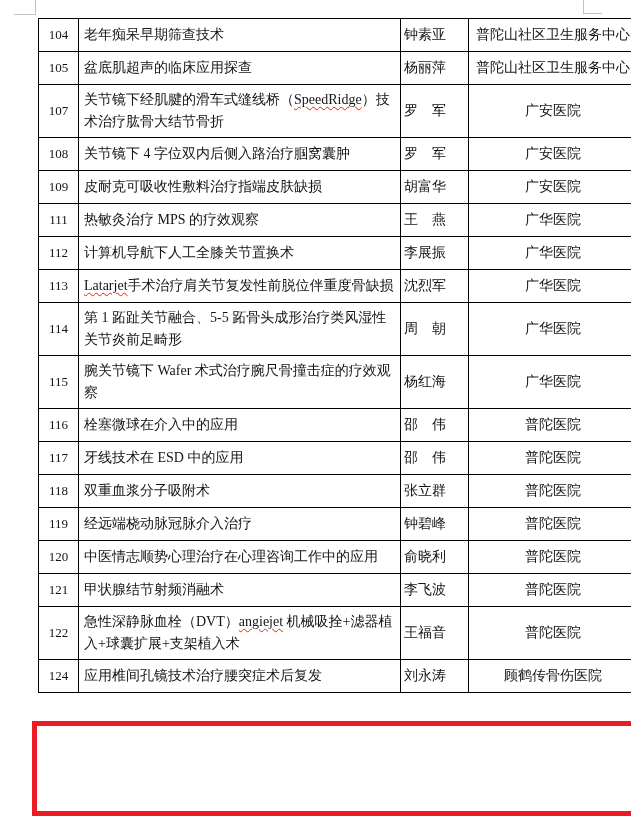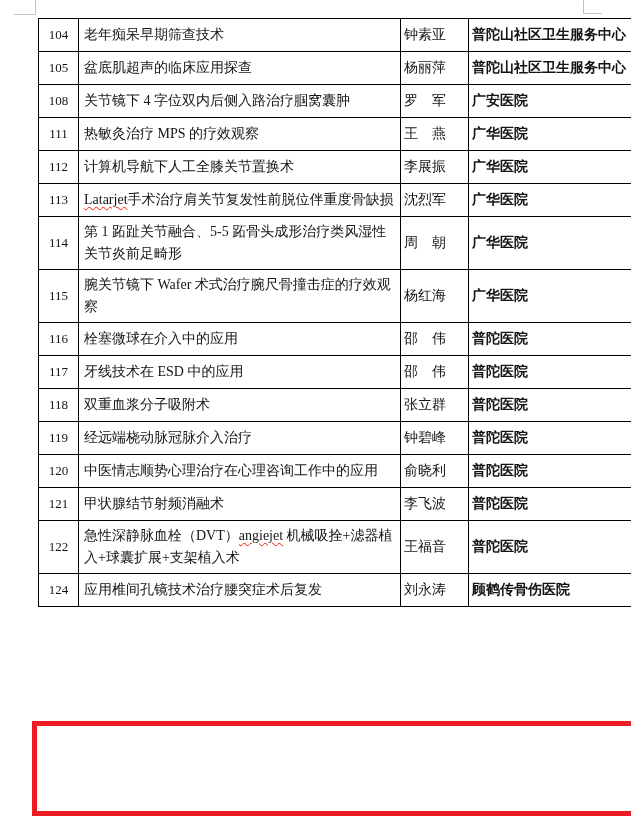--- a/index.html
+++ b/index.html
@@ -47,21 +47,21 @@
     color: #141414;
     line-height: 22px;
     padding: 4px 3px;
     vertical-align: middle;
     overflow: hidden;
     word-break: break-all;
   }
   td.c-num  { text-align: center; font-size: 13px; }
   td.c-title{ text-align: left; padding-left: 5px; padding-right: 6px; }
   td.c-name { text-align: left; }
-  td.c-hosp { text-align: left; font-weight: bold; }
+  td.c-hosp { text-align: center; }
   .sp {
     text-decoration: underline wavy #ff1a00;
     text-decoration-thickness: 1px;
     text-underline-offset: 2px;
   }
   .highlight-box {
     position: absolute;
     border: 5px solid #ed1c24;
     box-sizing: border-box;
     display: none;
@@ -89,23 +89,35 @@
           <td class="c-name">钟素亚</td>
           <td class="c-hosp">普陀山社区卫生服务中心</td>
         </tr>
         <tr>
           <td class="c-num">105</td>
           <td class="c-title"><span>盆底肌超声的临床应用探查</span></td>
           <td class="c-name">杨丽萍</td>
           <td class="c-hosp">普陀山社区卫生服务中心</td>
         </tr>
         <tr>
+          <td class="c-num">107</td>
+          <td class="c-title"><span>关节镜下经肌腱的滑车式缝线桥（</span><span class="sp">SpeedRidge</span><span>）技术治疗肱骨大结节骨折</span></td>
+          <td class="c-name">罗　军</td>
+          <td class="c-hosp">广安医院</td>
+        </tr>
+        <tr>
           <td class="c-num">108</td>
           <td class="c-title"><span>关节镜下 4 字位双内后侧入路治疗腘窝囊肿</span></td>
           <td class="c-name">罗　军</td>
+          <td class="c-hosp">广安医院</td>
+        </tr>
+        <tr>
+          <td class="c-num">109</td>
+          <td class="c-title"><span>皮耐克可吸收性敷料治疗指端皮肤缺损</span></td>
+          <td class="c-name">胡富华</td>
           <td class="c-hosp">广安医院</td>
         </tr>
         <tr>
           <td class="c-num">111</td>
           <td class="c-title"><span>热敏灸治疗 MPS 的疗效观察</span></td>
           <td class="c-name">王　燕</td>
           <td class="c-hosp">广华医院</td>
         </tr>
         <tr>
           <td class="c-num">112</td>

